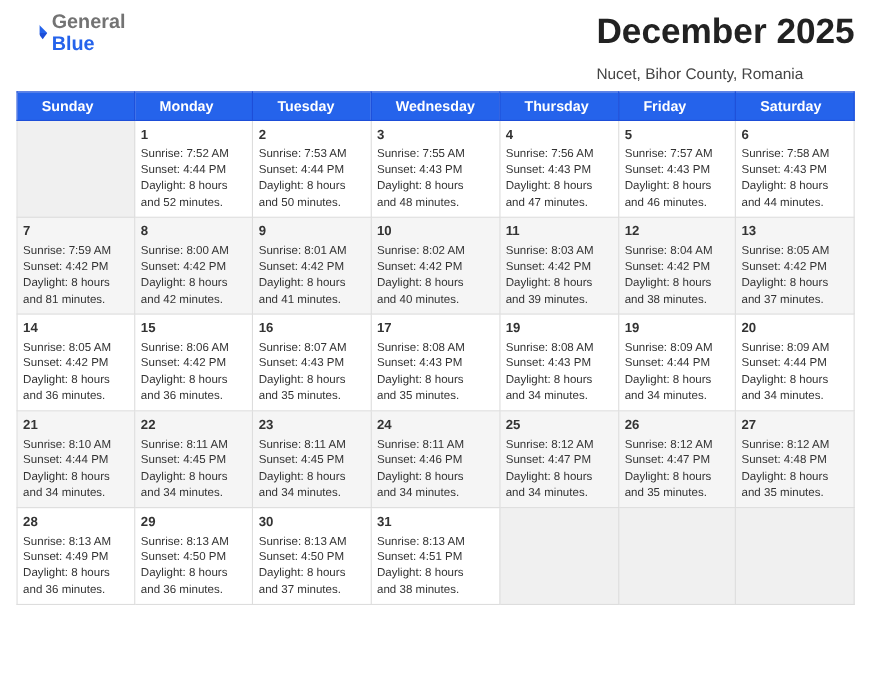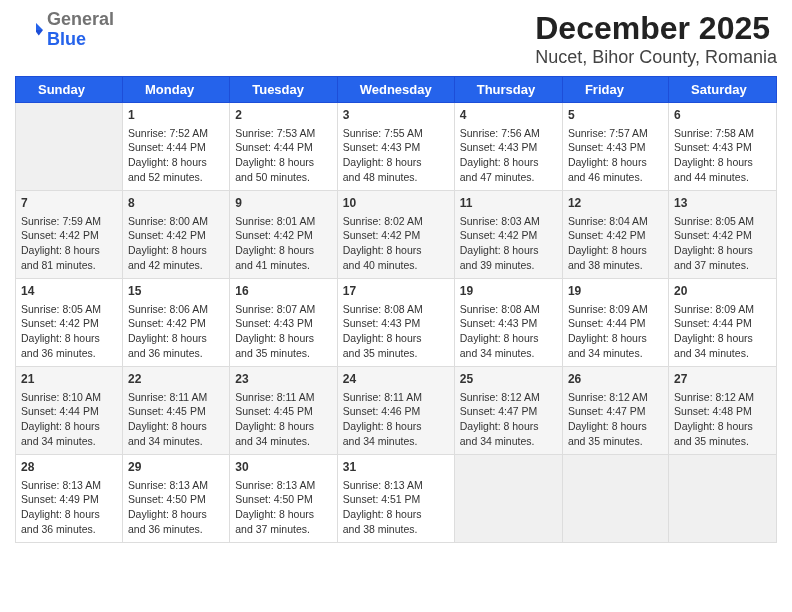--- a/index.html
+++ b/index.html
@@ -38,22 +38,23 @@
     }
     .title-block {
       text-align: left;
     }
     .title-block h1 {
       font-size: 32px;
       font-weight: bold;
       color: #222;
     }
     .title-block p {
-      font-size: 18px;
+      font-size: 14px;
       color: #444;
+      margin-top: 12px;
     }
     table {
       width: 100%;
       border-collapse: collapse;
       font-size: 11px;
     }
     thead tr th {
       background-color: #2563eb;
       color: #fff;
       text-align: left;

